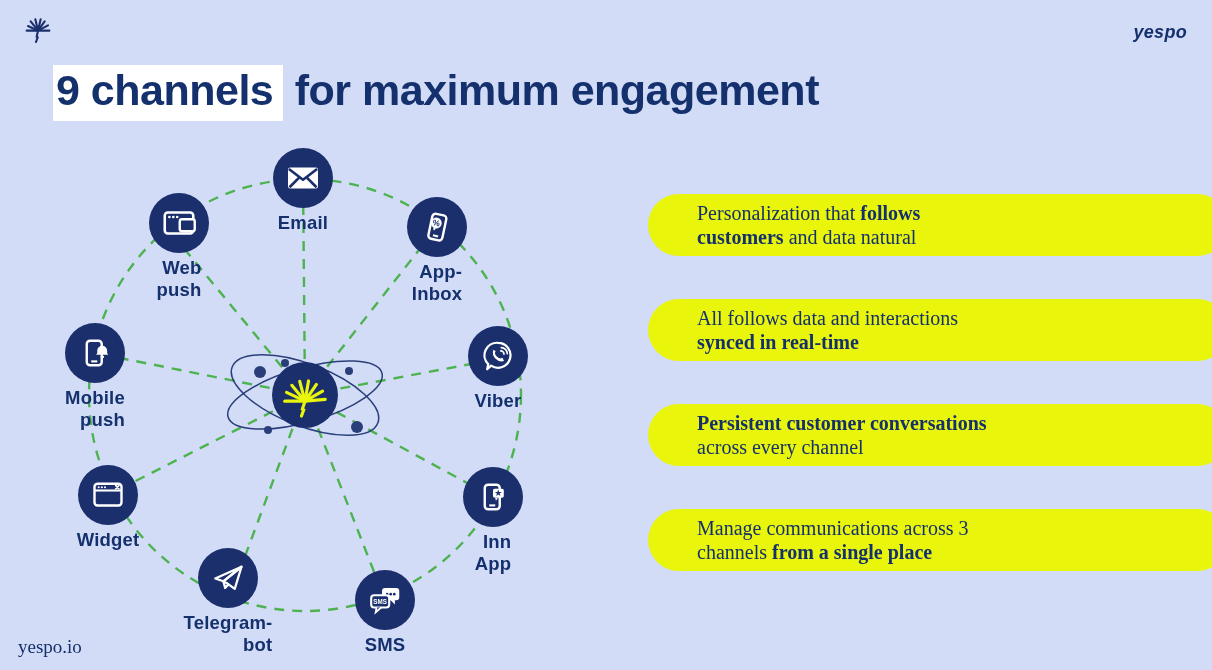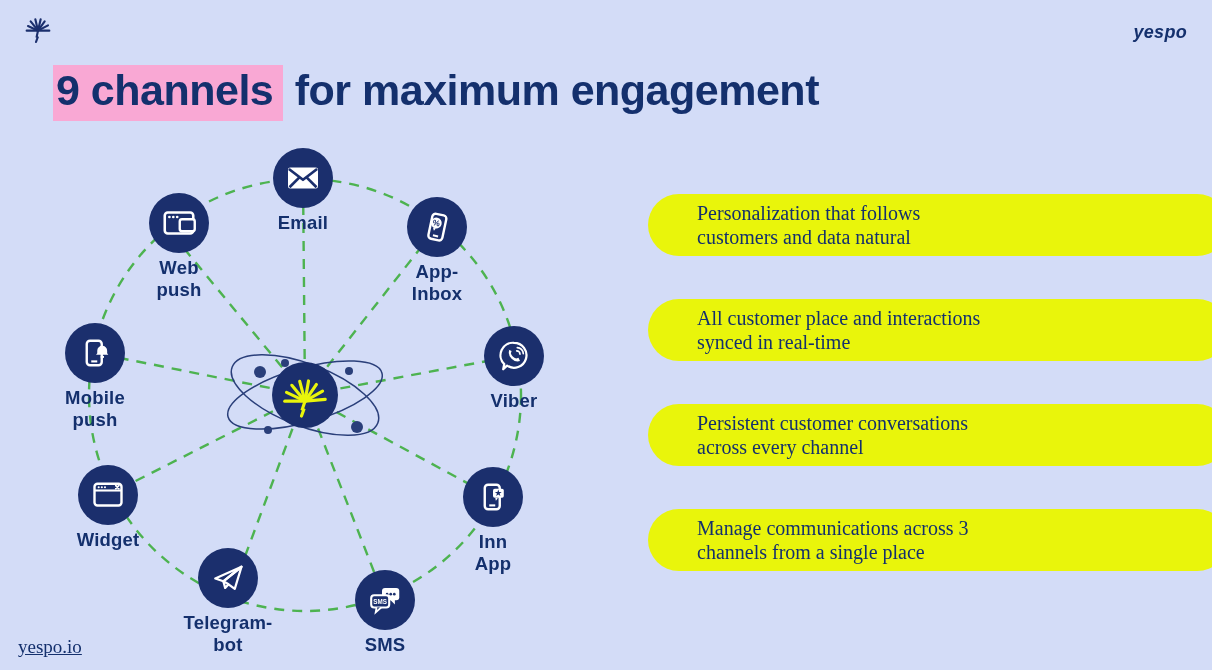--- a/index.html
+++ b/index.html
@@ -14,52 +14,52 @@
   .wordmark{
     position:absolute;right:25px;top:22px;
     font-size:18px;font-weight:800;letter-spacing:.3px;color:#14306d;font-style:italic;
   }
   
   h1{
     position:absolute;left:53px;top:60px;margin:0;
     font-size:43px;font-weight:800;letter-spacing:-.5px;
     color:#14306d;line-height:60px;white-space:nowrap;
   }
-  h1 .hl{background:#f9a8d4;padding:1px 10px 7px 3px;}
+  h1 .hl{background:#ffffff;padding:1px 10px 7px 3px;}
   
   .lines-svg{position:absolute;left:0;top:0;width:1212px;height:670px;}
   .node{position:absolute;}
   .node .circle{
     width:60px;height:60px;border-radius:50%;background:#1b2f6d;
     display:flex;align-items:center;justify-content:center;
   }
   .node .circle svg{width:36px;height:36px;}
   .node .label{
     position:absolute;top:64px;left:50%;transform:translateX(-50%);
-    font-weight:800;font-size:18.5px;color:#14306d;text-align:center;
+    font-weight:800;font-size:18.5px;color:#14306d;text-align:right;
     white-space:pre-line;line-height:22px;letter-spacing:.2px;
   }
   .hub{
     position:absolute;left:272px;top:362px;width:66px;height:66px;border-radius:50%;
     background:#1b2f6d;display:flex;align-items:center;justify-content:center;
   }
   .hub svg{width:58px;height:58px;}
   
   .pill{
     position:absolute;left:648px;width:580px;height:62px;background:#e9f50b;
     border-radius:40px;display:flex;flex-direction:column;justify-content:center;
     padding-left:49px;box-sizing:border-box;
     font-family:"Liberation Serif",serif;font-size:20px;line-height:24.5px;color:#14306d;
   }
-  .pill b{font-weight:400;margin-top:12px;}
+  .pill b{font-weight:700;margin-top:12px;}
   .pill-0{top:194px;} .pill-1{top:299px;} .pill-2{top:404px;} .pill-3{top:509px;}
   
   .footer-link{
     position:absolute;left:18px;bottom:12px;
-    font-family:"Liberation Serif",serif;font-size:19px;color:#14306d;text-decoration:underline;
+    font-family:"Liberation Serif",serif;font-size:19px;color:#14306d;
   }
 </style>
 </head>
 <body>
 
 <svg class="lines-svg" viewBox="0 0 1212 670">
   <g stroke="#4db350" stroke-width="2.4" stroke-dasharray="10 8" fill="none">
     <circle cx="305" cy="395" r="216"></circle>
     <line x1="305" y1="395" x2="303" y2="178"></line>
     <line x1="305" y1="395" x2="163" y2="223"></line>
@@ -165,21 +165,21 @@
       <rect x="6.5" y="3.8" width="10" height="16.4" rx="2.2" fill="none" stroke="#fff" stroke-width="1.6"></rect>
       <line x1="9.5" y1="17.6" x2="13.5" y2="17.6" stroke="#fff" stroke-width="1.4"></line>
       <path d="M13.5,10.5 a3.3,3.3 0 0 1 6.6,0 v1.6 l.8,1.1 h-8.2 l.8,-1.1 z" fill="#fff"></path>
       <line x1="15.8" y1="14.6" x2="18" y2="14.6" stroke="#fff" stroke-width="1.3"></line>
     </svg>
   </div>
   <div class="label">Mobile
 push</div>
 </div>
 
-<div class="node" style="left:484px;top:326px">
+<div class="node" style="left:468px;top:326px">
   <div class="circle">
     <svg viewBox="0 0 24 24">
       <path d="M12,3.2 a8.3,8.3 0 1 1 -4.6,15.2 l-2.6,2.4 .7,-3.4 A8.3,8.3 0 0 1 12,3.2z" fill="none" stroke="#fff" stroke-width="1.5" stroke-linejoin="round"></path>
       <path d="M8.8,8.2 q-1,3 1.6,5.6 q2.6,2.6 5.6,1.6 l-1,-2.2 -1.5,.5 q-1.3,-.3 -2.3,-1.3 t-1.3,-2.3 l.5,-1.5 -2.2,-1z" fill="#fff"></path>
       <path d="M13.8,8.6 a2.2,2.2 0 0 1 2.2,2.2 M14.2,6.4 a4.2,4.2 0 0 1 4,4" fill="none" stroke="#fff" stroke-width="1.1" stroke-linecap="round"></path>
     </svg>
   </div>
   <div class="label">Viber</div>
 </div>
 
@@ -237,21 +237,21 @@
     </svg>
   </div>
   <div class="label">SMS</div>
 </div>
 
 <div class="pill pill-0">
     <div><span>Personalization that </span><b>follows</b></div>
     <div><b>customers</b><span> and data natural</span></div>
   </div>
 <div class="pill pill-1">
-    <div><span>All customer place and interactions</span></div>
+    <div><span>All follows data and interactions</span></div>
     <div><b>synced in real-time</b></div>
   </div>
 <div class="pill pill-2">
     <div><b>Persistent customer conversations</b></div>
     <div><span>across every channel</span></div>
   </div>
 <div class="pill pill-3">
     <div><span>Manage communications across 3</span></div>
     <div><span>channels </span><b>from a single place</b></div>
   </div>

